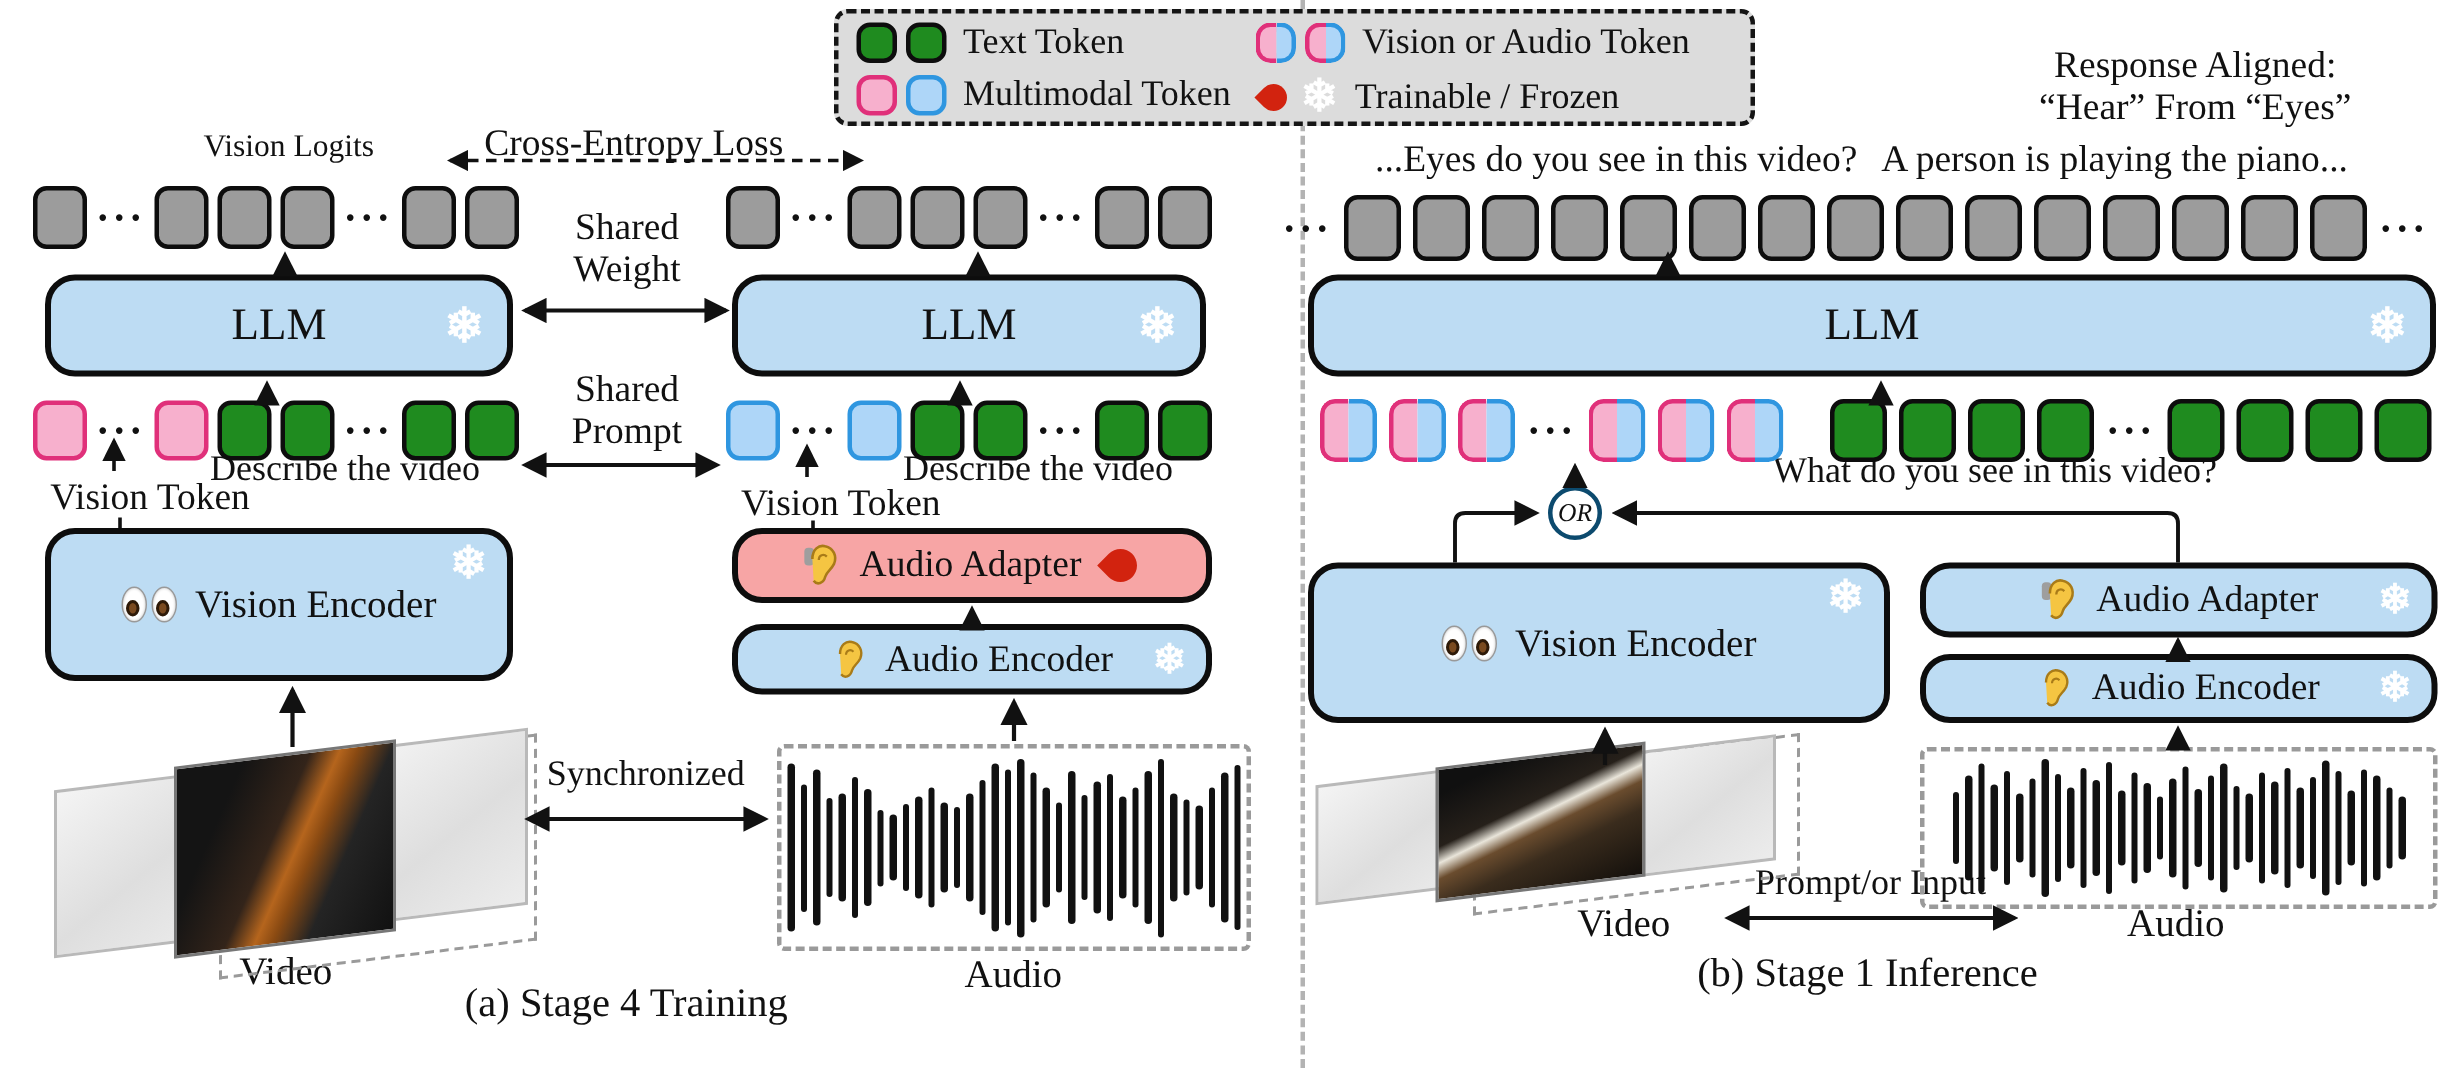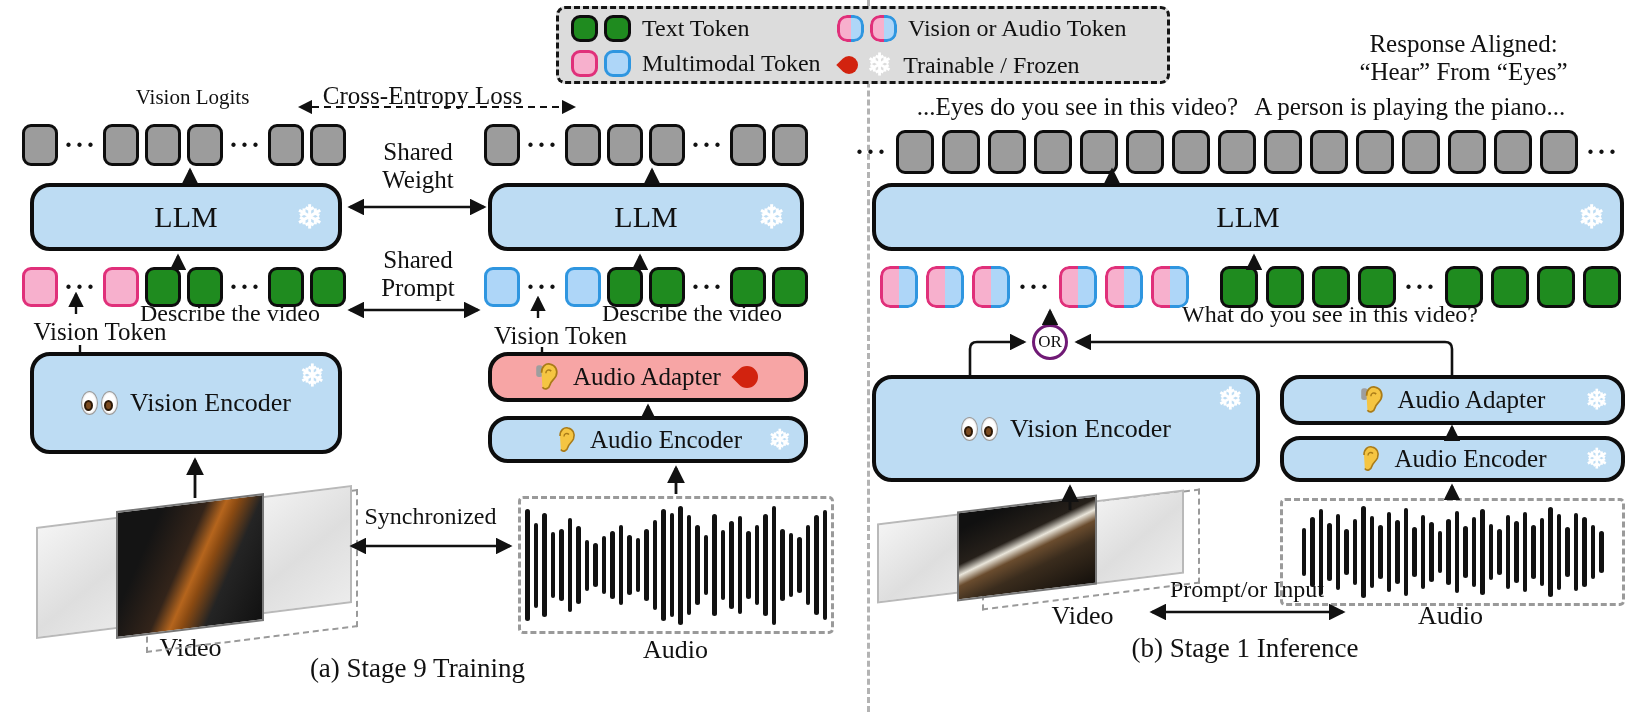--- a/index.html
+++ b/index.html
@@ -50,23 +50,23 @@
 
   .eyes{display:inline-flex;gap:3px;flex:0 0 auto;}
   .eye{width:15px;height:22px;background:#fff;border:1.5px solid #999;border-radius:50%;
        position:relative;box-shadow:inset 0 0 2px rgba(0,0,0,.25);}
   .eye .pupil{position:absolute;left:2px;top:8px;width:9px;height:11px;background:#7a4a1f;
        border:2.5px solid #2e1a08;border-radius:50%;box-sizing:border-box;}
 
   .earwrap{display:inline-flex;flex:0 0 auto;}
 
   
-  .orcircle{position:absolute;left:1032px;top:324px;width:36px;height:36px;border:3px solid #701a75;
+  .orcircle{position:absolute;left:1032px;top:324px;width:36px;height:36px;border:3px solid #0c4a6e;
             border-radius:50%;background:#fff;display:flex;align-items:center;justify-content:center;
-            font-size:17px;z-index:4;box-sizing:border-box;}
+            font-size:17px;z-index:4;box-sizing:border-box;font-style:italic;}
 
   
   .wave{position:absolute;border:3px dashed #9a9a9a;border-radius:5px;display:flex;align-items:center;
         justify-content:center;gap:4px;z-index:2;box-sizing:border-box;}
   .bar{width:4.5px;background:#111;border-radius:2.5px;flex:0 0 auto;}
 
   
   .vgroup{position:absolute;z-index:2;}
   .vdash{position:absolute;transform:skewY(-7deg);border:2.5px dashed #9a9a9a;box-sizing:border-box;}
   .frame{position:absolute;transform:skewY(-7deg);border:2px solid #b9b9b9;box-sizing:border-box;}
@@ -275,21 +275,21 @@
       <span class="bar" style="height: 90.16%;"></span>
       <span class="bar" style="height: 55.2%;"></span>
       <span class="bar" style="height: 47.84%;"></span>
       <span class="bar" style="height: 42.32%;"></span>
       <span class="bar" style="height: 60.72%;"></span>
       <span class="bar" style="height: 75.44%;"></span>
       <span class="bar" style="height: 82.8%;"></span>
     </div>
   <div class="lbl bold" style="left:613px;top:636px;width:125px;font-size:26px;">Audio</div>
 
-  <div class="lbl bold" style="left:235px;top:654px;width:365px;font-size:27px;">(a) Stage 9 Training</div>
+  <div class="lbl bold" style="left:235px;top:654px;width:365px;font-size:27px;">(a) Stage 4 Training</div>
 
   <div class="lbl" style="left:850px;top:93px;width:782px;font-size:25px;white-space:nowrap;">
     <span>...Eyes do you </span><span class="bold">see</span><span> in this video?</span><span style="margin-left:16px;">A person is playing the piano...</span>
   </div>
 
   <div class="tokrow centered" style="left:848px;top:130px;width:778px;height:44px;--tw:38px;--th:44px;gap:8px;">
       <span class="dots">···</span>
       <span class="tok gray"></span>
       <span class="tok gray"></span>
       <span class="tok gray"></span>

